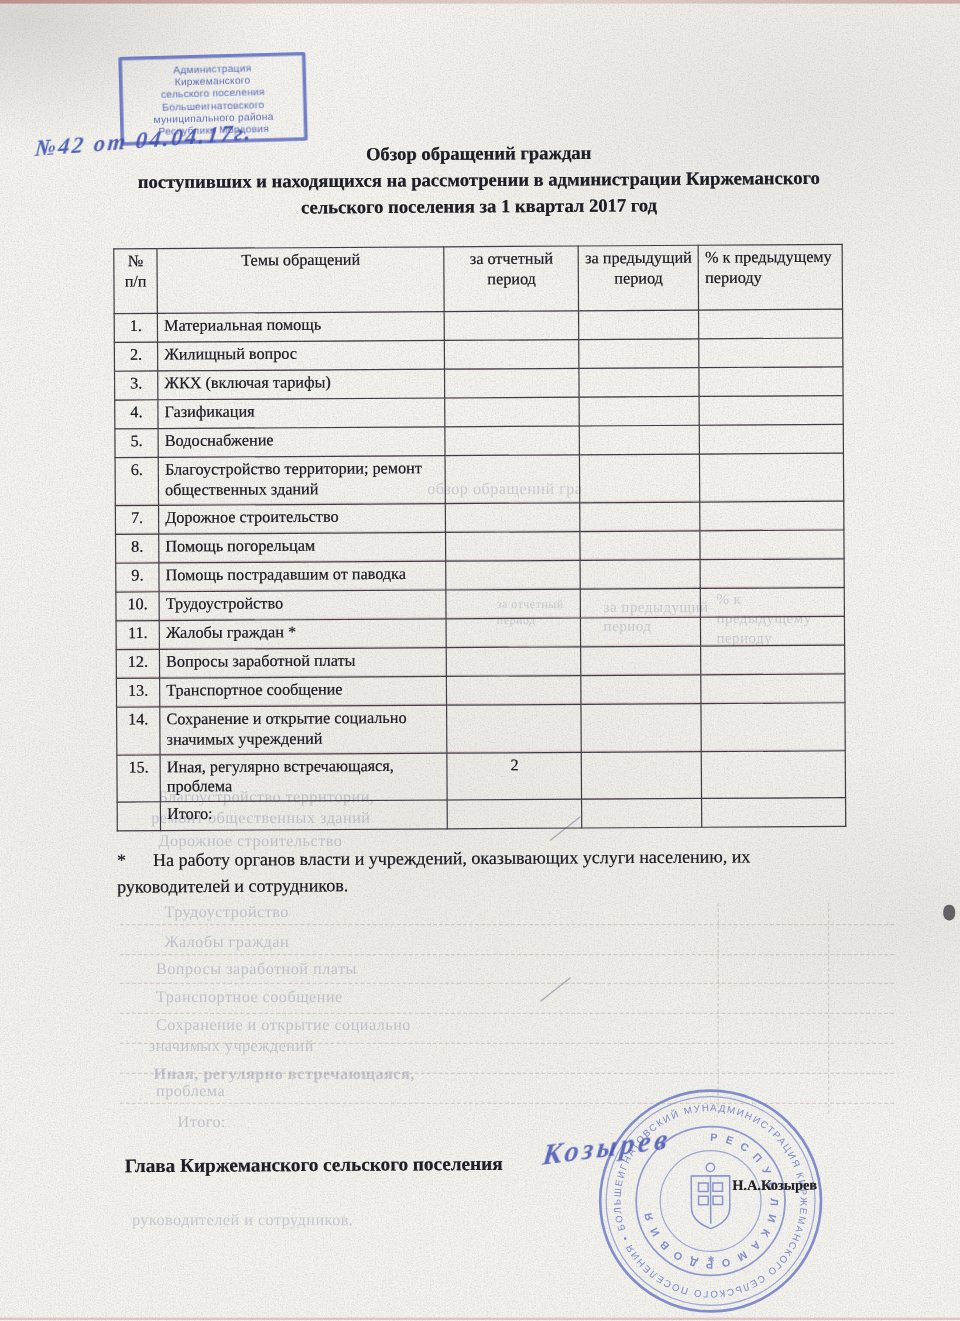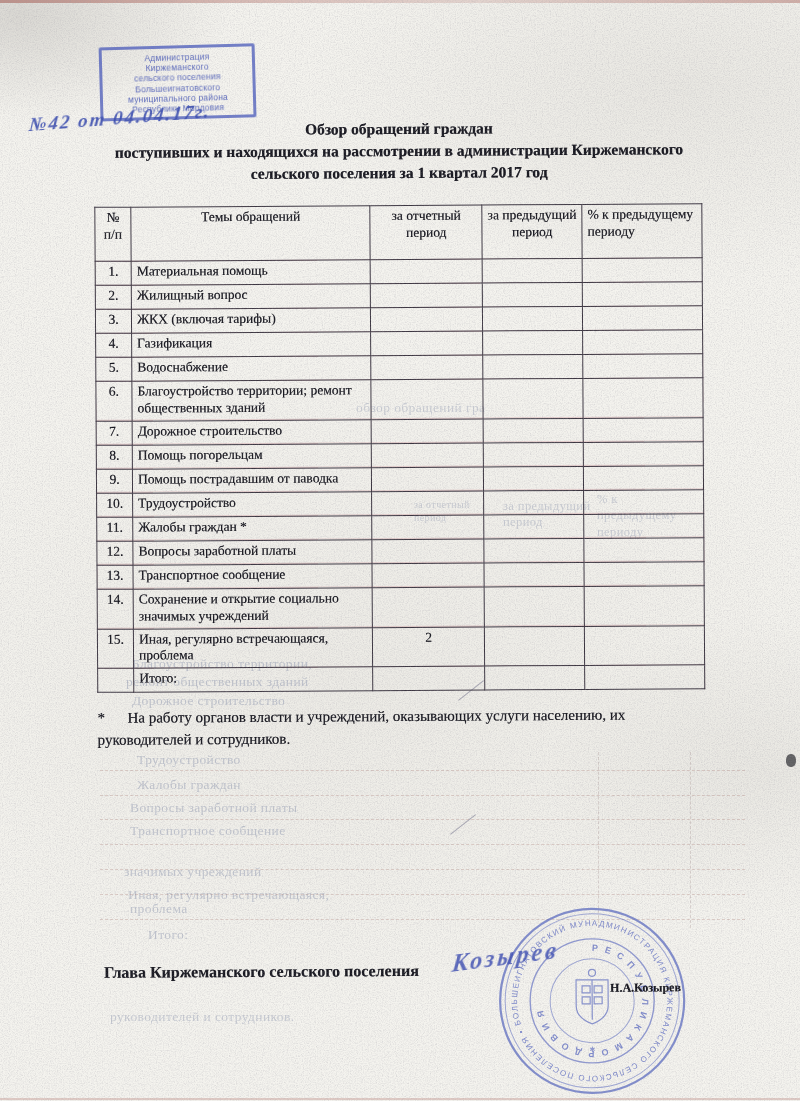--- a/index.html
+++ b/index.html
@@ -84,21 +84,21 @@
   .g4{left:597px;top:491px;font-size:12.5px;width:108px;opacity:.35;}
   .g5{left:132px;top:655px;}
   .g6{left:126px;top:673px;}
   .g7{left:132px;top:692px;}
   .g8{left:137px;top:751px;}
   .g9{left:137px;top:776px;}
   .g10{left:130px;top:799px;}
   .g11{left:130px;top:822px;}
   .g12{left:130px;top:845px;}
   .g13{left:124px;top:863px;}
-  .g14{left:128px;top:886px;}
+  .g14{left:128px;top:886px;font-weight:bold;}
   .g15{left:130px;top:900px;}
   .g16{left:148px;top:926px;}
   .g17{left:140px;top:988px;width:545px;opacity:.38;}
   .g18{left:110px;top:1008px;opacity:.38;}
 
   .grule{position:absolute;left:100px;width:645px;height:0;border-top:1px dashed rgba(155,95,90,.26);}
   .r0{top:770px;} .r1{top:795px;} .r2{top:819px;} .r3{top:844px;} .r4{top:869px;} .r5{top:894px;} .r6{top:919px;}
   .gvert{position:absolute;width:0;border-left:1px dashed rgba(140,110,110,.25);}
   .v0{left:598px;top:752px;height:176px;} .v1{left:690px;top:752px;height:176px;}
   .diag{position:absolute;width:32px;height:0;border-top:1.5px solid rgba(95,95,125,.5);transform:rotate(-38deg);}
@@ -123,20 +123,21 @@
   <div class="ghost g4">% к
 предыдущему
 периоду</div>
   <div class="ghost g5">Благоустройство территории,</div>
   <div class="ghost g6">ремонт общественных зданий</div>
   <div class="ghost g7">Дорожное строительство</div>
   <div class="ghost g8">Трудоустройство</div>
   <div class="ghost g9">Жалобы граждан</div>
   <div class="ghost g10">Вопросы заработной платы</div>
   <div class="ghost g11">Транспортное сообщение</div>
+  <div class="ghost g12">Сохранение и открытие социально</div>
   <div class="ghost g13">значимых учреждений</div>
   <div class="ghost g14">Иная, регулярно встречающаяся,</div>
   <div class="ghost g15">проблема</div>
   <div class="ghost g16">Итого:</div>
   <div class="ghost g18">руководителей и сотрудников.</div>
 
   <div class="grule r0"></div>
   <div class="grule r1"></div>
   <div class="grule r2"></div>
   <div class="grule r3"></div>

